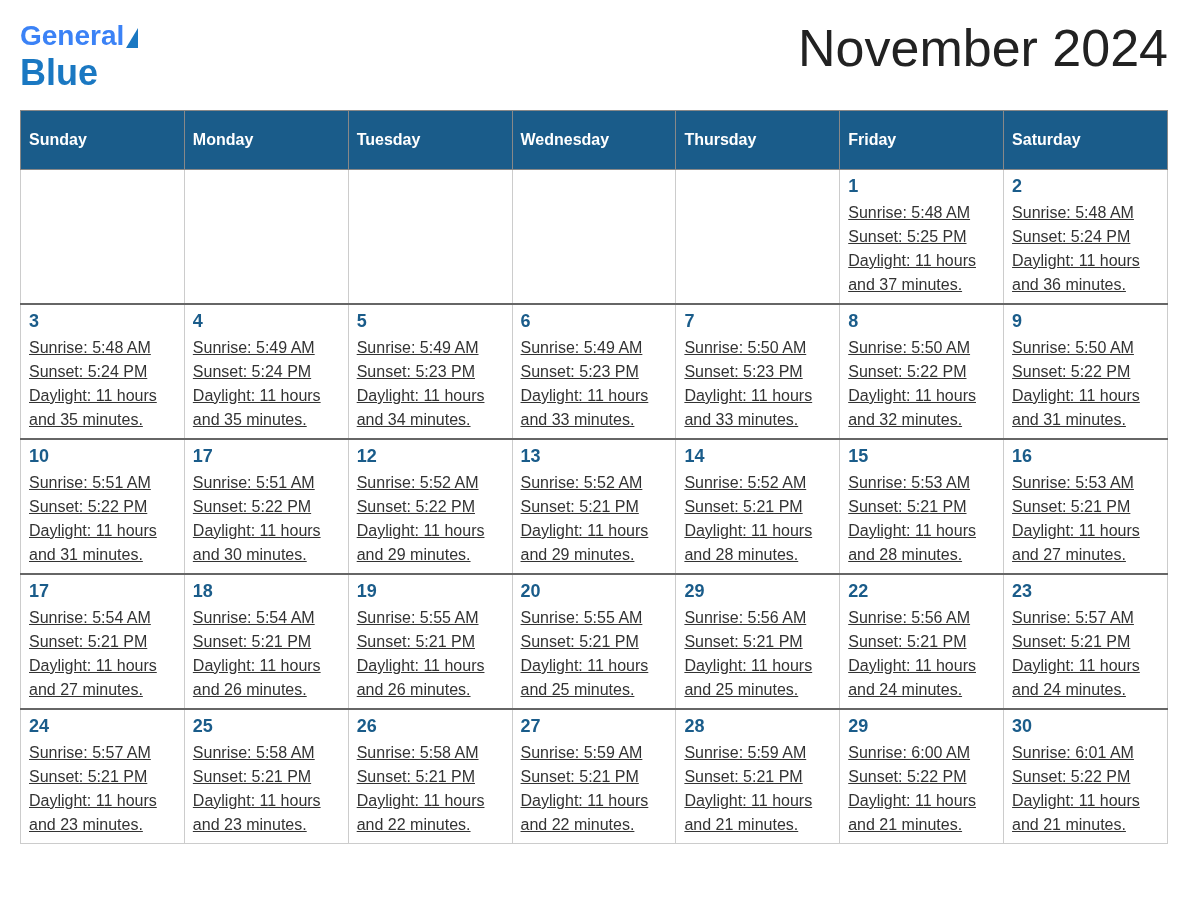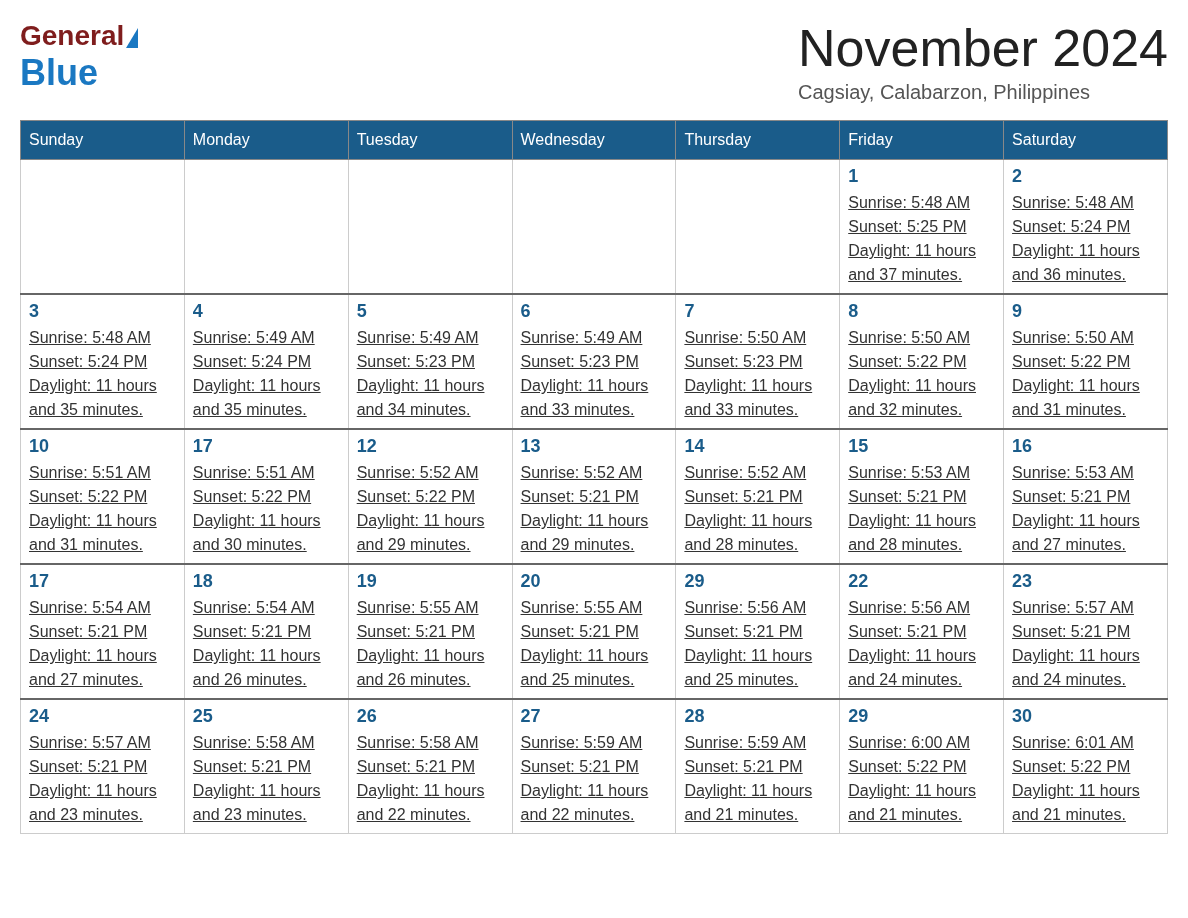--- a/index.html
+++ b/index.html
@@ -22,21 +22,21 @@
       flex-direction: column;
       align-items: flex-start;
     }
     .logo-text {
       display: flex;
       align-items: center;
       font-size: 28px;
       font-weight: bold;
       color: #333;
     }
-    .logo-general { color: #7f1d1d; }
+    .logo-general { color: #3b82f6; }
     .logo-triangle {
       display: inline-block;
       width: 0;
       height: 0;
       border-left: 12px solid transparent;
       border-right: 0px solid transparent;
       border-bottom: 20px solid #1a78c2;
       margin: 0 2px;
       position: relative;
       top: 2px;
@@ -61,23 +61,23 @@
       margin-top: 4px;
     }
     .calendar {
       width: 100%;
       border-collapse: collapse;
       border: 1px solid #888;
     }
     .calendar th {
       background-color: #1a5c8a;
       color: #fff;
-      padding: 10px 8px;
+      padding: 20px 8px;
       font-size: 16px;
-      font-weight: normal;
+      font-weight: bold;
       text-align: left;
       border: 1px solid #888;
     }
     .calendar td {
       vertical-align: top;
       padding: 6px 8px;
       border: 1px solid #ccc;
       width: calc(100% / 7);
       min-height: 120px;
       height: 130px;
@@ -107,21 +107,20 @@
 <div class="header">
   <div class="logo">
     <div class="logo-text">
       <span class="logo-general">General</span>
       <span class="logo-triangle"></span>
     </div>
     <span class="logo-blue">Blue</span>
   </div>
   <div class="title-area">
     <div class="month-title">November 2024</div>
-    <div class="location">Cagsiay, Calabarzon, Philippines</div>
   </div>
 </div>
 
 <table class="calendar">
   <thead>
     <tr>
     <th>Sunday</th>
         <th>Monday</th>
         <th>Tuesday</th>
         <th>Wednesday</th>

